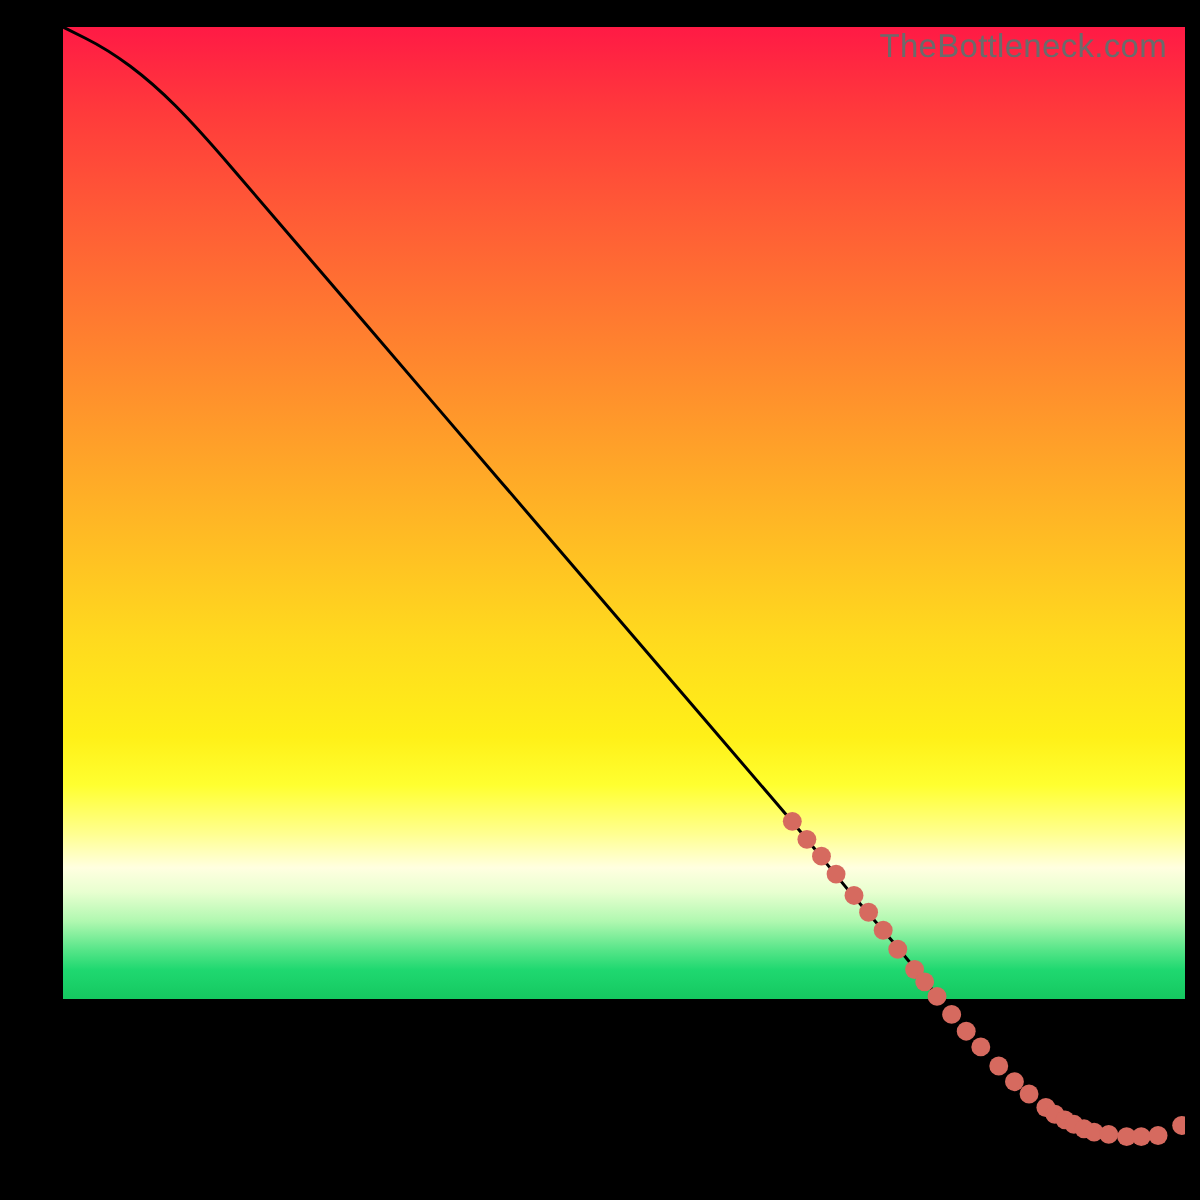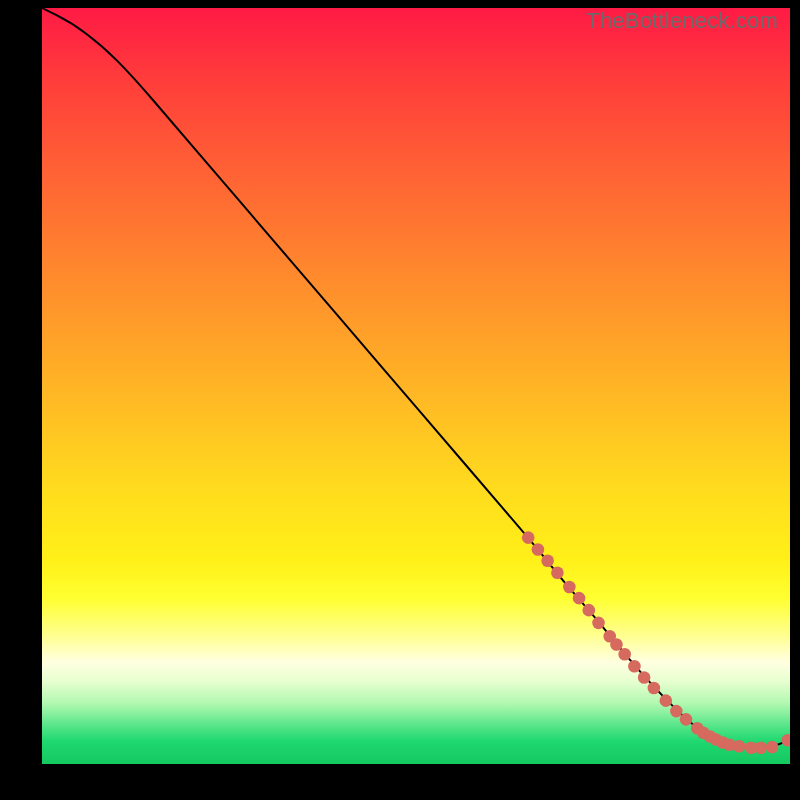--- a/index.html
+++ b/index.html
@@ -13,23 +13,23 @@
   }
   .outer {
     position: relative;
     width: 800px;
     height: 800px;
     background: #000;
   }
   .plot-area {
     position: absolute;
     left: 42px;
-    top: 8px;
+    top: 18px;
     width: 748px;
-    height: 756px;
+    height: 648px;
     background: linear-gradient(to bottom,
       #ff1a45 0%,
       #ff3b3b 9%,
       #ff5a36 19%,
       #ff7a30 30%,
       #ff9a2a 41%,
       #ffba24 52%,
       #ffda1e 63%,
       #fff018 73%,
       #ffff30 78%,

